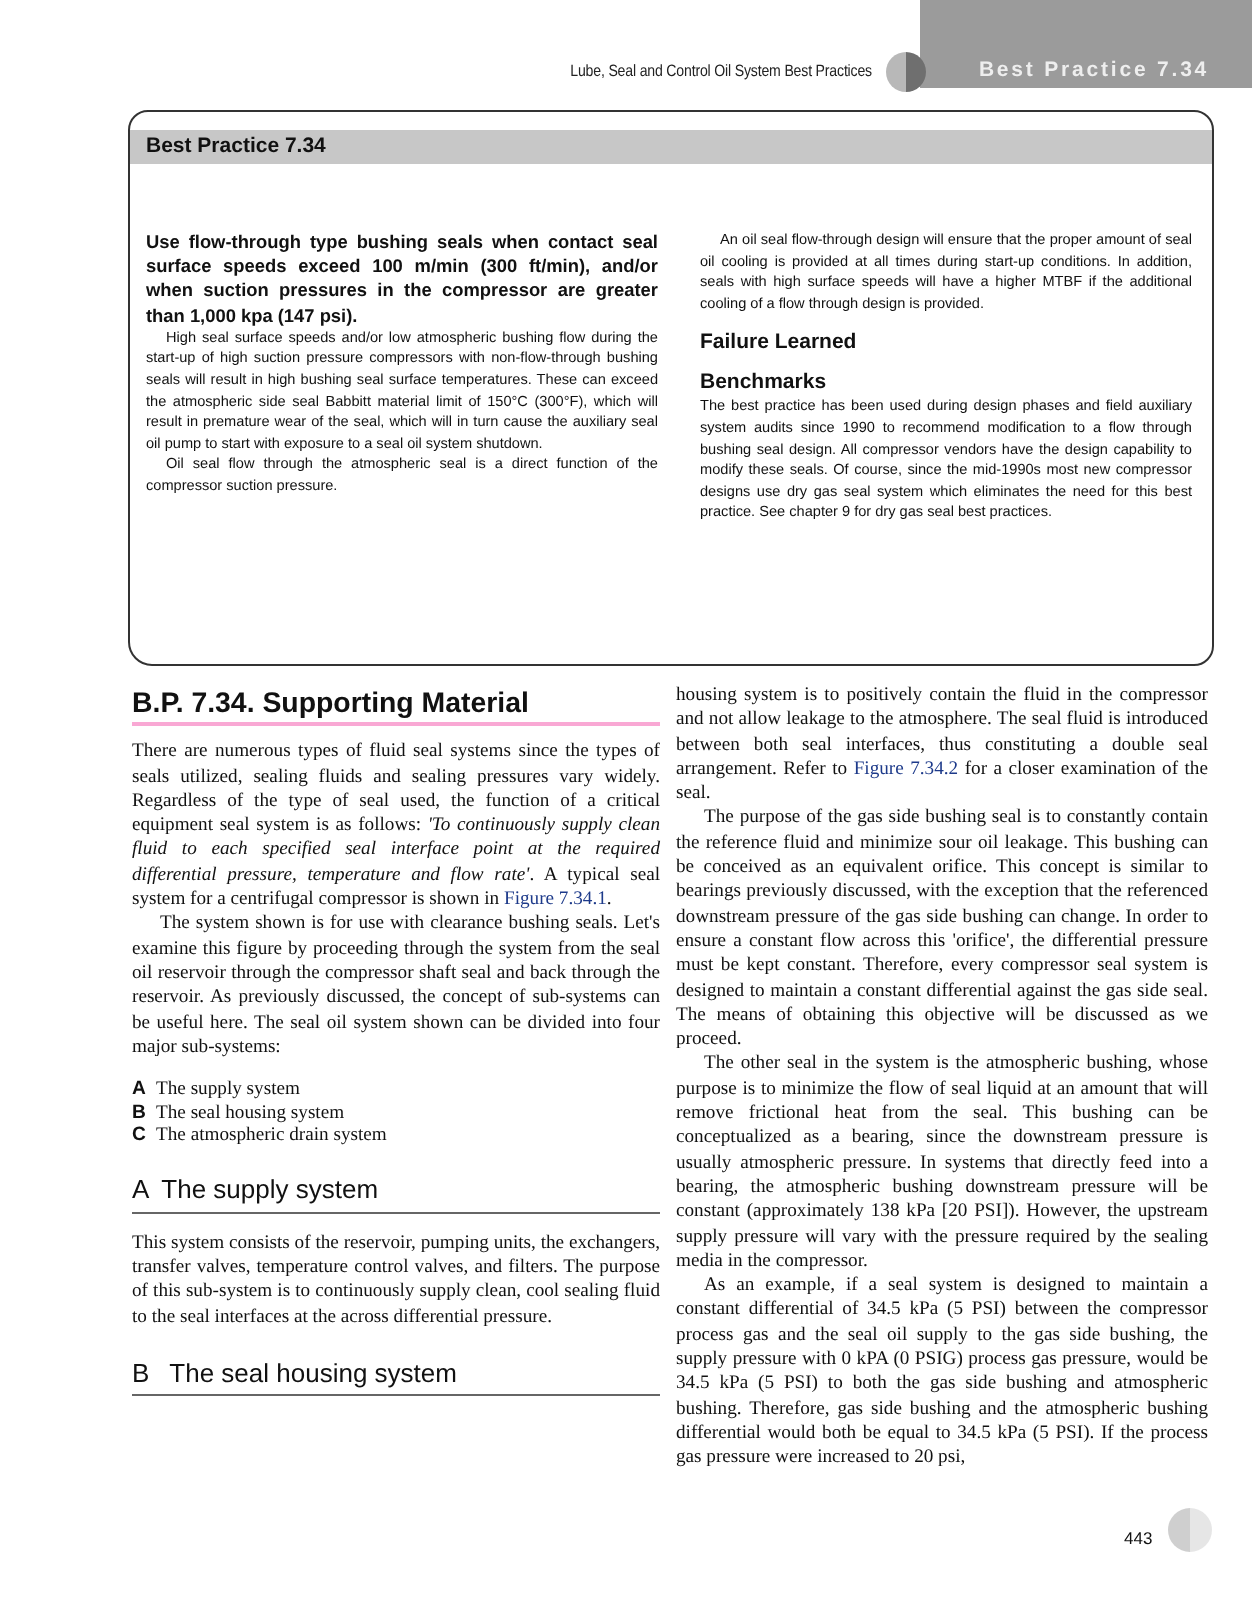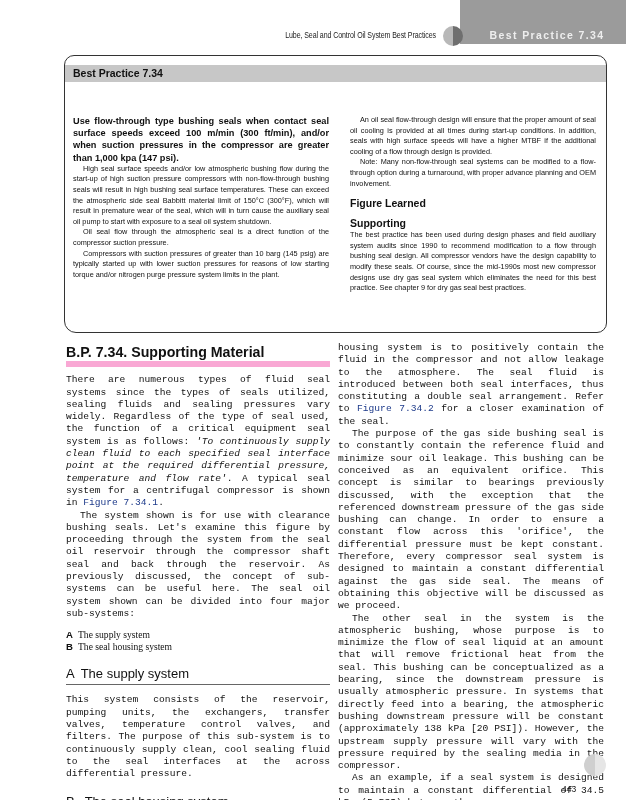--- a/index.html
+++ b/index.html
@@ -25,66 +25,65 @@
   .bp-lead { font-weight: bold; font-size: 9.2px; line-height: 12.2px; margin: 0 0 1px 0; }
   .bp-col p { margin: 0; }
   .ind { text-indent: 10px; }
   .bp-sub { font-weight: bold; font-size: 10.5px; margin: 8px 0 1px 0; line-height: 12px; }
   .bp-bold { font-weight: bold; font-size: 8.3px; line-height: 12px; }
 
   
   .col2 { position: absolute; font-family: "Liberation Serif", serif; font-size: 9.6px; line-height: 12.3px; text-align: justify; }
   .col2.left { left: 66px; top: 346px; width: 264px; }
   .col2.right { left: 338px; top: 342px; width: 266px; }
-  .col2 p { margin: 0; font-family: Liberation Mono, monospace; }
-  .h-main { font-family: "Liberation Sans", sans-serif; font-weight: bold; font-size: 14.2px; padding-bottom: 3px; border-bottom: 6px solid #f9a8d4; margin-bottom: 7px; }
+  .col2 p { margin: 0; }
+  .h-main { font-family: "Liberation Sans", sans-serif; font-weight: bold; font-size: 14.2px; padding-bottom: 3px; border-bottom: 2px solid #f9a8d4; margin-bottom: 7px; }
   .h-sec { font-family: "Liberation Sans", sans-serif; font-size: 13px; padding-bottom: 4px; border-bottom: 1px solid #666; margin: 16px 0 9px 0; }
   .h-sec .let { display: inline-block; margin-right: 6px; }
   .fig-link { color: #1d3a8a; }
   em { font-style: italic; margin-top: 44px; }
   ul.subsys { list-style: none; margin: 9px 0 0 0; padding: 0; }
   ul.subsys li { line-height: 11.4px; }
   ul.subsys .key { font-family: "Liberation Sans", sans-serif; font-weight: bold; display: inline-block; width: 12px; }
 
-  .pg-num { position: absolute; left: 562px; top: 784px; font-family: "Liberation Sans", sans-serif; font-size: 8.5px; }
+  .pg-num { position: absolute; left: 562px; top: 764px; font-family: "Liberation Sans", sans-serif; font-size: 8.5px; }
   .pg-circle { position: absolute; left: 584px; top: 754px; width: 22px; height: 22px; border-radius: 50%;
     background: linear-gradient(90deg, #cfcfcf 0 50%, #e6e6e6 50% 100%); }
 </style>
 </head>
 <body>
 
 <div class="hdr-tab"></div>
 <div class="hdr-running">Lube, Seal and Control Oil System Best Practices</div>
 <div class="hdr-circle"></div>
 <div class="hdr-bp">Best Practice 7.34</div>
 
 <div class="bp-box">
   <div class="bp-box-title">Best Practice 7.34</div>
   <div class="bp-col left">
     <p class="bp-lead">Use flow-through type bushing seals when contact seal surface speeds exceed 100 m/min (300 ft/min), and/or when suction pressures in the compressor are greater than 1,000 kpa (147 psi).</p>
     <p class="ind">High seal surface speeds and/or low atmospheric bushing flow during the start-up of high suction pressure compressors with non-flow-through bushing seals will result in high bushing seal surface temperatures. These can exceed the atmospheric side seal Babbitt material limit of 150°C (300°F), which will result in premature wear of the seal, which will in turn cause the auxiliary seal oil pump to start with exposure to a seal oil system shutdown.</p>
     <p class="ind">Oil seal flow through the atmospheric seal is a direct function of the compressor suction pressure.</p>
-    <p class="ind">Compressors with suction pressures of greater than 10 barg (145 psig) are typically started up with lower suction pressures for reasons of low starting torque and/or nitrogen purge pressure system limits in the plant.</p>
   </div>
   <div class="bp-col right">
     <p class="ind">An oil seal flow-through design will ensure that the proper amount of seal oil cooling is provided at all times during start-up conditions. In addition, seals with high surface speeds will have a higher MTBF if the additional cooling of a flow through design is provided.</p>
-    <p class="ind">Note: Many non-flow-through seal systems can be modified to a flow-through option during a turnaround, with proper advance planning and OEM involvement.</p>
-    <div class="bp-sub">Figure Learned</div>
-    <div class="bp-sub">Supporting</div>
+    <div class="bp-sub">Failure Learned</div>
+    <div class="bp-sub">Benchmarks</div>
     <p>The best practice has been used during design phases and field auxiliary system audits since 1990 to recommend modification to a flow through bushing seal design. All compressor vendors have the design capability to modify these seals. Of course, since the mid-1990s most new compressor designs use dry gas seal system which eliminates the need for this best practice. See chapter 9 for dry gas seal best practices.</p>
   </div>
 </div>
 
 <div class="col2 left">
   <div class="h-main">B.P. 7.34. Supporting Material</div>
   <p><span>There are numerous types of fluid seal systems since the types of seals utilized, sealing fluids and sealing pressures vary widely. Regardless of the type of seal used, the function of a critical equipment seal system is as follows: </span><em>'To continuously supply clean fluid to each specified seal interface point at the required differential pressure, temperature and flow rate'</em><span>. A typical seal system for a centrifugal compressor is shown in </span><span class="fig-link">Figure 7.34.1</span><span>.</span></p>
   <p class="ind" style="text-indent:14px">The system shown is for use with clearance bushing seals. Let's examine this figure by proceeding through the system from the seal oil reservoir through the compressor shaft seal and back through the reservoir. As previously discussed, the concept of sub-systems can be useful here. The seal oil system shown can be divided into four major sub-systems:</p>
   <ul class="subsys">
     <li><span class="key">A</span><span>The supply system</span></li>
     <li><span class="key">B</span><span>The seal housing system</span></li>
+    <li><span class="key">C</span><span>The atmospheric drain system</span></li>
   </ul>
   <div class="h-sec"><span class="let">A</span><span>The supply system</span></div>
   <p>This system consists of the reservoir, pumping units, the exchangers, transfer valves, temperature control valves, and filters. The purpose of this sub-system is to continuously supply clean, cool sealing fluid to the seal interfaces at the across differential pressure.</p>
   <div class="h-sec"><span class="let" style="margin-right:10px">B</span><span>The seal housing system</span></div>
 </div>
 
 <div class="col2 right">
   <p><span>housing system is to positively contain the fluid in the compressor and not allow leakage to the atmosphere. The seal fluid is introduced between both seal interfaces, thus constituting a double seal arrangement. Refer to </span><span class="fig-link">Figure 7.34.2</span><span> for a closer examination of the seal.</span></p>
   <p style="text-indent:14px">The purpose of the gas side bushing seal is to constantly contain the reference fluid and minimize sour oil leakage. This bushing can be conceived as an equivalent orifice. This concept is similar to bearings previously discussed, with the exception that the referenced downstream pressure of the gas side bushing can change. In order to ensure a constant flow across this 'orifice', the differential pressure must be kept constant. Therefore, every compressor seal system is designed to maintain a constant differential against the gas side seal. The means of obtaining this objective will be discussed as we proceed.</p>
   <p style="text-indent:14px">The other seal in the system is the atmospheric bushing, whose purpose is to minimize the flow of seal liquid at an amount that will remove frictional heat from the seal. This bushing can be conceptualized as a bearing, since the downstream pressure is usually atmospheric pressure. In systems that directly feed into a bearing, the atmospheric bushing downstream pressure will be constant (approximately 138 kPa [20 PSI]). However, the upstream supply pressure will vary with the pressure required by the sealing media in the compressor.</p>

